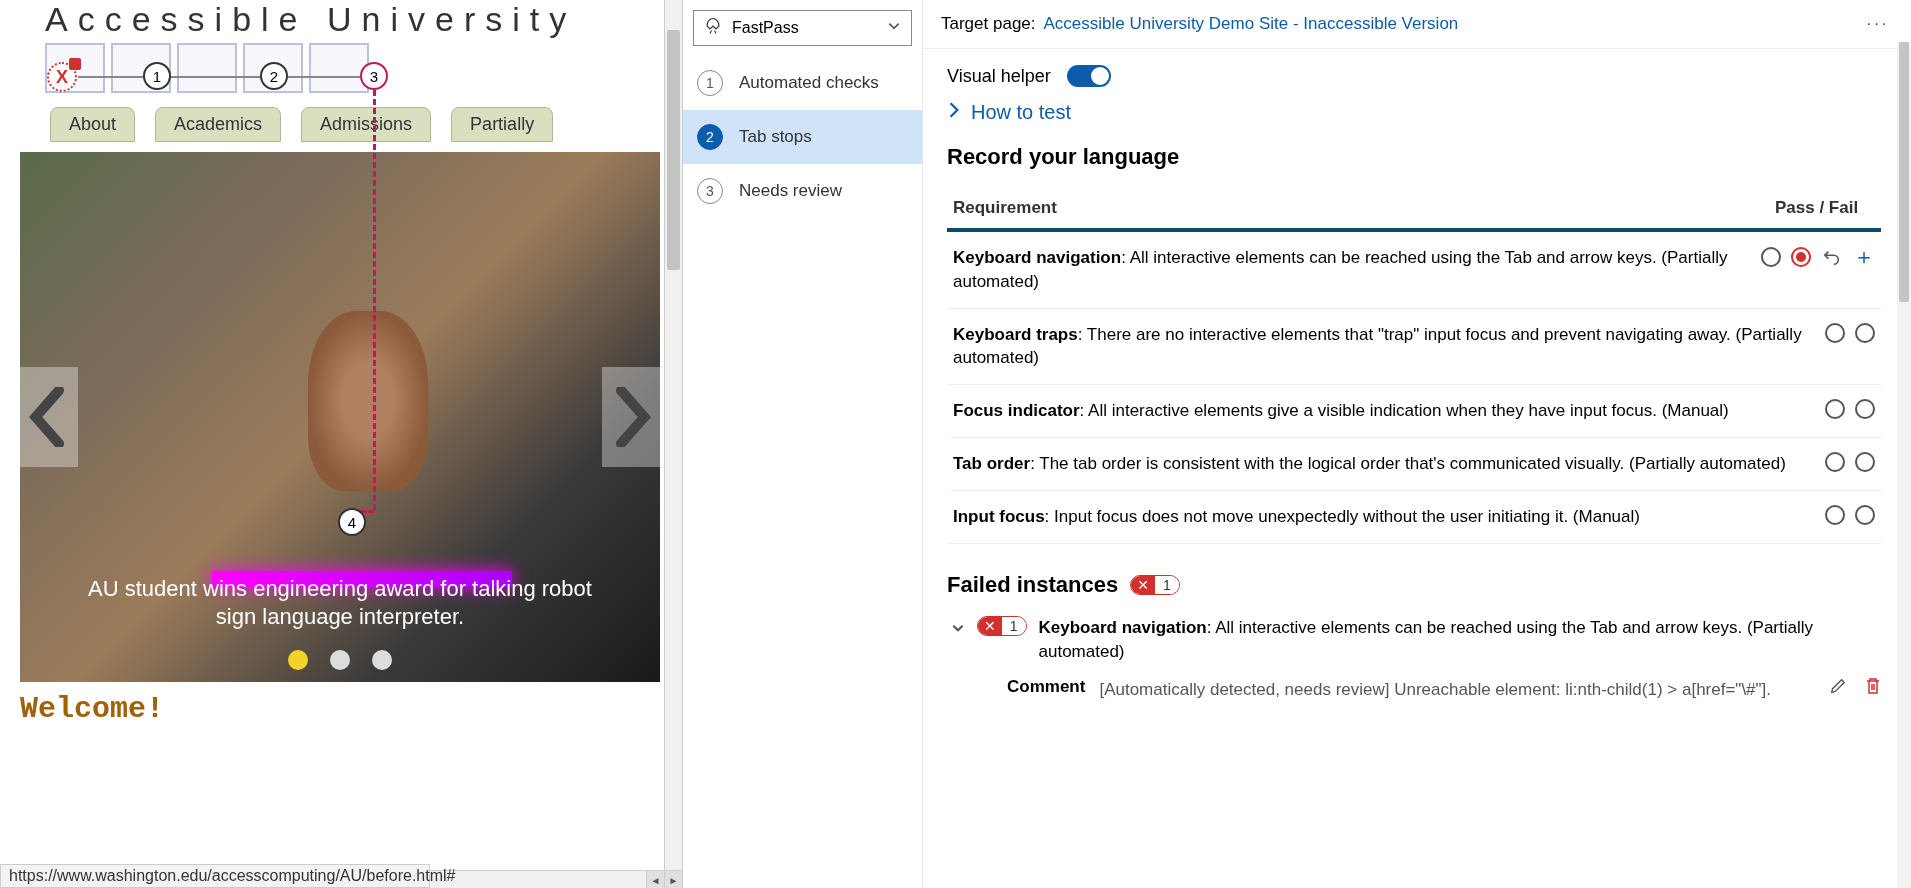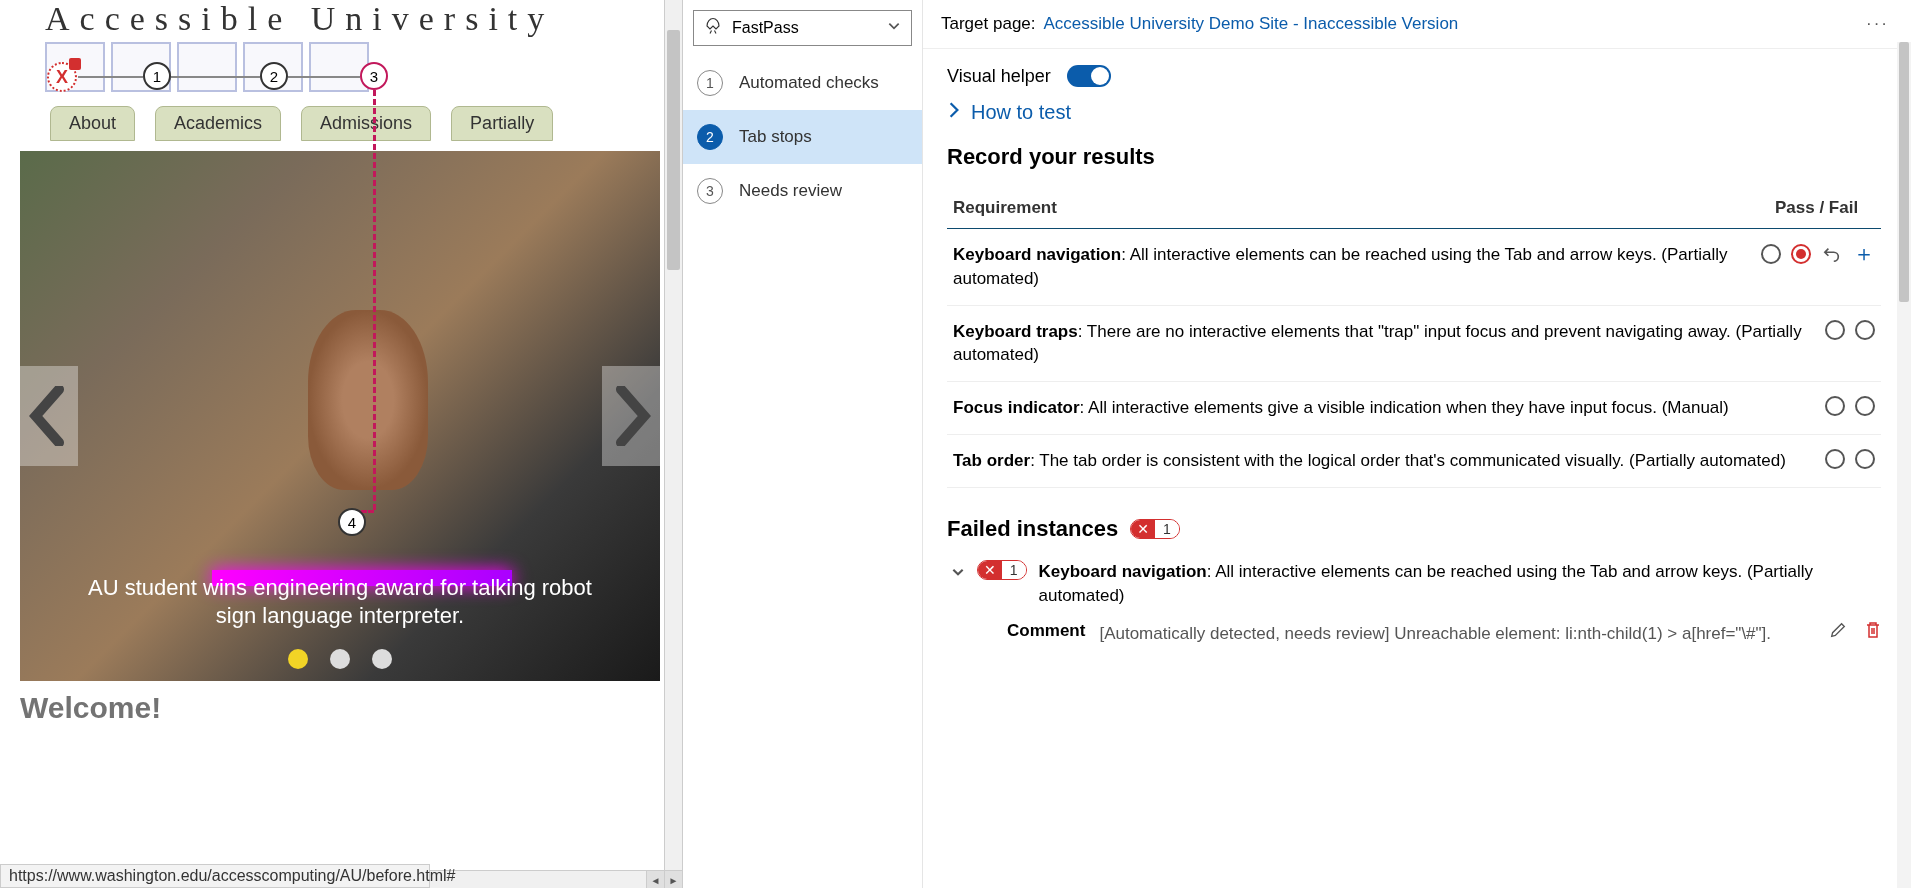--- a/index.html
+++ b/index.html
@@ -1,21 +1,21 @@
 <!DOCTYPE html>
 <html><head>
 <meta charset="utf-8">
 <style>
 * { box-sizing: border-box; margin: 0; padding: 0; font-family: "Segoe UI", Arial, sans-serif; }
 body { display: flex; width: 1911px; height: 888px; overflow: hidden; background: #fff; }
 
 
 .left-pane { width: 683px; height: 100%; position: relative; border-right: 1px solid #ccc; overflow: hidden; background: #fff; }
 .au-header { padding: 0 20px; }
-.au-title { font-family: Liberation Serif, serif; font-size: 34px; letter-spacing: 10px; color: #333; padding: 0 25px 4px; }
+.au-title { font-family: Liberation Sans, sans-serif; font-size: 34px; letter-spacing: 10px; color: #333; padding: 0 25px 4px; }
 .au-icons-row { display: flex; gap: 6px; padding: 0 25px 14px; }
 .au-icon-box { width: 60px; height: 50px; border: 2px solid #b9c0e0; background: #f8f8fc; }
 .au-nav { display: flex; gap: 20px; padding: 0 30px 10px; position: relative; }
 .au-nav-item { background: #d9e0c0; border: 1px solid #b0b890; border-radius: 8px 8px 0 0; padding: 6px 18px; font-size: 18px; color: #333; cursor: pointer; }
 
 
 .tab-circle { position: absolute; width: 28px; height: 28px; border-radius: 50%; background: #fff; border: 2px solid #333; display: flex; align-items: center; justify-content: center; font-size: 15px; font-weight: 500; z-index: 30; }
 .tab-circle.current { border-color: #c2185b; }
 .tab-x { position: absolute; width: 30px; height: 30px; border-radius: 50%; border: 2px dotted #d32f2f; display:flex;align-items:center;justify-content:center; color:#d32f2f; font-weight:bold; font-size:18px; z-index:30; background:#fff; }
 .tab-x-badge { position:absolute; top:-6px; right:-6px; width:12px; height:12px; background:#d32f2f; border-radius:2px; }
@@ -28,21 +28,21 @@
 .carousel-img::after { content:""; position:absolute; bottom:18%; left:30%; width:300px; height:16px; background: linear-gradient(90deg, #ff00ff, #aa00ff); box-shadow: 0 0 18px #ff00ff; }
 .carousel-caption { position:absolute; bottom: 50px; left:0; right:0; text-align:center; color:#fff; font-size: 22px; padding: 0 60px; line-height:1.3; }
 .carousel-arrow { position:absolute; top:50%; transform: translateY(-50%); width: 58px; height: 100px; background: rgba(255,255,255,0.35); display:flex; align-items:center; justify-content:center; color:#444; cursor:pointer; }
 .carousel-arrow.left { left:0; }
 .carousel-arrow.right { right:0; }
 .carousel-arrow svg { width:40px; height:60px; }
 .carousel-dots { position:absolute; bottom: 12px; left:50%; transform:translateX(-50%); display:flex; gap: 22px; }
 .c-dot { width:20px; height:20px; border-radius:50%; background:#ddd; cursor:pointer; }
 .c-dot.active { background:#f2d426; }
 
-.welcome-peek { padding: 10px 20px 0; font-family: Liberation Sans, sans-serif; font-size: 30px; color:#737373; font-weight:bold;}
+.welcome-peek { padding: 10px 20px 0; font-family: Liberation Mono, monospace; font-size: 30px; color:#a16207; font-weight:bold;}
 
 .status-bar { position:absolute; bottom:0; left:0; background:#f3f3f3; border:1px solid #ccc; padding: 2px 8px; font-size: 16px; color:#333; width:430px; }
 .left-scroll-h { position:absolute; bottom:0; left:0; right:0; height:18px; background:#f0f0f0; border-top:1px solid #ccc; display:flex; justify-content:flex-end; }
 .left-scroll-h .btn { width:18px; height:18px; background:#e0e0e0; border-left:1px solid #ccc; display:flex;align-items:center;justify-content:center;font-size:10px;color:#555; }
 .left-scroll-v { position:absolute; top:0; right:0; bottom:18px; width:18px; background:#f0f0f0; border-left:1px solid #ccc; }
 .left-scroll-v .thumb { position:absolute; top:30px; left:2px; right:2px; height:240px; background:#c4c4c4; border-radius:2px; }
 
 
 .right-side { flex:1; display:flex; height:100%;justify-content:flex-end; }
 .nav-col { width:240px; border-right:1px solid #e5e5e5; }
@@ -57,21 +57,21 @@
 .detail-header { display:flex; align-items:center; padding: 10px 18px; gap:8px; font-size:17px; border-bottom:1px solid #eee; }
 .detail-header .link { color:#0b5cab; }
 .detail-header .more { margin-left:auto; letter-spacing:2px; color:#555; cursor:pointer; padding:4px; }
 .detail-body { flex:1; overflow-y:auto; padding: 10px 30px 20px 24px; }
 .visual-helper-row { display:flex; align-items:center; gap:16px; font-size:18px; margin: 6px 0 14px; }
 .toggle { width:44px; height:22px; background:#0b5cab; border-radius:12px; position:relative; cursor:pointer; }
 .toggle .knob { position:absolute; right:2px; top:2px; width:18px; height:18px; border-radius:50%; background:#fff; }
 .howto { display:flex; align-items:center; gap:10px; color:#0b5cab; font-size:20px; cursor:pointer; margin-bottom:20px; font-weight: 400;}
 .howto .chev { color:#0b5cab; }
 .section-title { font-size:22px; font-weight:600; margin: 8px 0 18px; }
-.req-header { display:flex; font-size:17px; color:#333; padding: 10px 6px; border-bottom:1px solid #0c4a6e; font-weight:600;}
+.req-header { display:flex; font-size:17px; color:#333; padding: 10px 6px; border-bottom:4px solid #0c4a6e; font-weight:600;}
 .req-header .col-r { flex:1; }
 .req-header .col-pf { width:100px; text-align:left; }
 .req-row { display:flex; align-items:flex-start; padding: 14px 6px; border-bottom:1px solid #eee; font-size:17px; gap:12px; }
 .req-row .req-text { flex:1; line-height:1.4; }
 .req-row .req-text b { font-weight:600; }
 .req-actions { display:flex; align-items:center; gap:10px; }
 .radio { width:20px; height:20px; border:2px solid #555; border-radius:50%; cursor:pointer; background:#fff; display:flex;align-items:center;justify-content:center; }
 .radio.sel-fail { border-color:#d32f2f; }
 .radio.sel-fail::after { content:""; width:10px; height:10px; background:#d32f2f; border-radius:50%; }
 .icon-btn { cursor:pointer; display:flex; align-items:center; justify-content:center; width:22px; height:22px; }
@@ -214,21 +214,21 @@
       </div>
       <div class="howto">
         <span class="chev">
           <svg width="14" height="18" viewBox="0 0 12 16">
               <path d="M3 2 L9 8 L3 14" stroke="#0b5cab" stroke-width="2" fill="none"></path>
             </svg>
         </span>
         <span>How to test</span>
       </div>
 
-      <div class="section-title">Record your results</div>
+      <div class="section-title">Record your language</div>
 
       <div class="req-header">
         <div class="col-r">Requirement</div>
         <div class="col-pf">Pass / Fail</div>
       </div>
       <div id="req-container">
           <div class="req-row">
             <div class="req-text"><b>Keyboard navigation</b><span>: All interactive elements can be reached using the Tab and arrow keys. (Partially automated)</span></div>
             <div class="req-actions">
               <span class="radio"></span>
@@ -250,20 +250,27 @@
           </div>
           <div class="req-row">
             <div class="req-text"><b>Focus indicator</b><span>: All interactive elements give a visible indication when they have input focus. (Manual)</span></div>
             <div class="req-actions">
               <span class="radio"></span>
               <span class="radio"></span>
             </div>
           </div>
           <div class="req-row">
             <div class="req-text"><b>Tab order</b><span>: The tab order is consistent with the logical order that's communicated visually. (Partially automated)</span></div>
+            <div class="req-actions">
+              <span class="radio"></span>
+              <span class="radio"></span>
+            </div>
+          </div>
+          <div class="req-row">
+            <div class="req-text"><b>Input focus</b><span>: Input focus does not move unexpectedly without the user initiating it. (Manual)</span></div>
             <div class="req-actions">
               <span class="radio"></span>
               <span class="radio"></span>
             </div>
           </div>
         </div>
 
       <div class="failed-hdr">
         <span class="txt">Failed instances</span>
         <span class="fail-badge">

